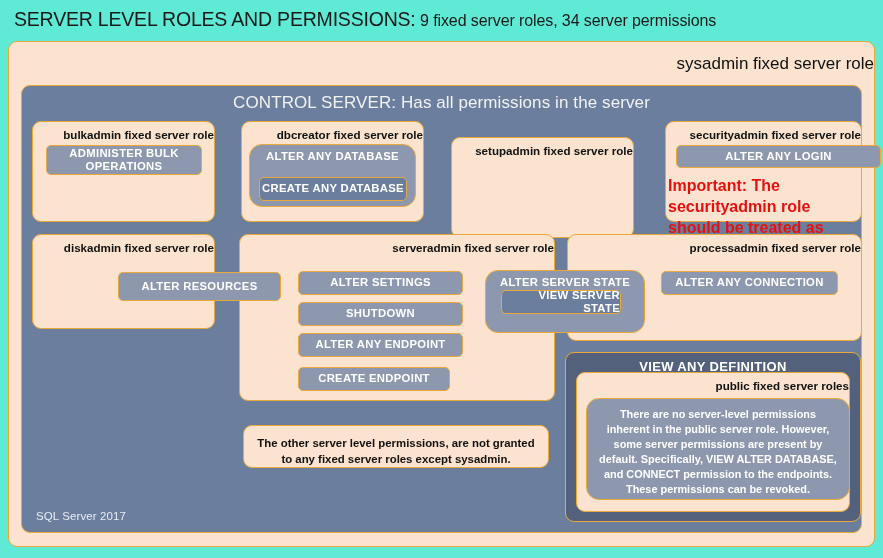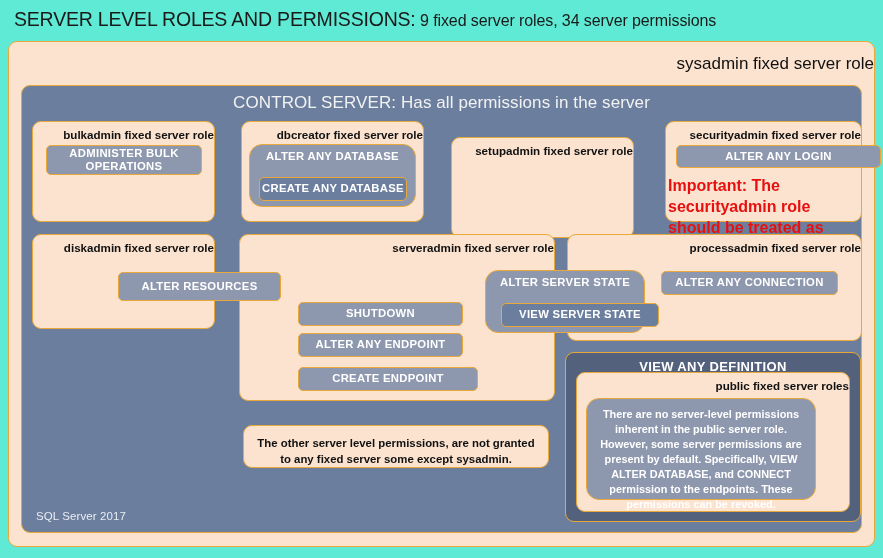--- a/index.html
+++ b/index.html
@@ -219,41 +219,42 @@
   <div class="cream-box" style="left:32px; top:234px; width:183px; height:95px;">
     <div class="role-label">diskadmin  fixed server role</div>
   </div>
 
   <div class="cream-box" style="left:239px; top:234px; width:316px; height:167px;">
     <div class="role-label">serveradmin fixed server role</div>
   </div>
 
   <div class="chip" style="left:118px; top:272px; width:163px; height:29px;">ALTER RESOURCES</div>
 
+  <div class="chip" style="left:298px; top:271px; width:165px; height:24px;">ALTER SETTINGS</div>
   <div class="chip" style="left:298px; top:302px; width:165px; height:24px;">SHUTDOWN</div>
   <div class="chip" style="left:298px; top:333px; width:165px; height:24px;">ALTER ANY ENDPOINT</div>
-  <div class="chip" style="left:298px; top:367px; width:180px; height:24px;">CREATE  ENDPOINT</div>
+  <div class="chip" style="left:298px; top:367px; width:152px; height:24px;">CREATE  ENDPOINT</div>
 
   <div class="cream-box" style="left:567px; top:234px; width:295px; height:107px;">
     <div class="role-label">processadmin fixed server role</div>
   </div>
   <div class="chip" style="left:661px; top:271px; width:177px; height:24px;">ALTER ANY CONNECTION</div>
 
   <div class="chip-wrap" style="left:485px; top:270px; width:160px; height:63px;">
     <div class="chip-title">ALTER SERVER  STATE</div>
   </div>
-  <div class="chip chip-dark" style="left:501px; top:303px; width:158px; height:24px;">VIEW SERVER  STATE</div>
+  <div class="chip chip-dark" style="left:501px; top:290px; width:120px; height:24px;text-align:right;">VIEW SERVER  STATE</div>
 
   <div class="slate-dark-box" style="left:565px; top:352px; width:296px; height:170px;">
     <div class="vad-label">VIEW ANY DEFINITION</div>
   </div>
   <div class="cream-box" style="left:576px; top:372px; width:274px; height:140px;">
     <div class="role-label">public  fixed server roles</div>
   </div>
-  <div class="chip-wrap" style="left:586px; top:398px; width:230px; height:102px;">
+  <div class="chip-wrap" style="left:586px; top:398px; width:264px; height:102px;">
     <div class="public-para">There are no server-level permissions inherent in the public server role. However, some server permissions are present by default. Specifically, VIEW ALTER DATABASE, and CONNECT permission to the endpoints. These permissions can be revoked.</div>
   </div>
 
   <div class="cream-box" style="left:243px; top:425px; width:306px; height:43px;">
-    <div class="note-box-text">The other server level permissions,  are not granted to any fixed server some except sysadmin.</div>
+    <div class="note-box-text">The other server level permissions,  are not granted to any fixed server roles except sysadmin.</div>
   </div>
 
 </div>
 
 </body></html>

